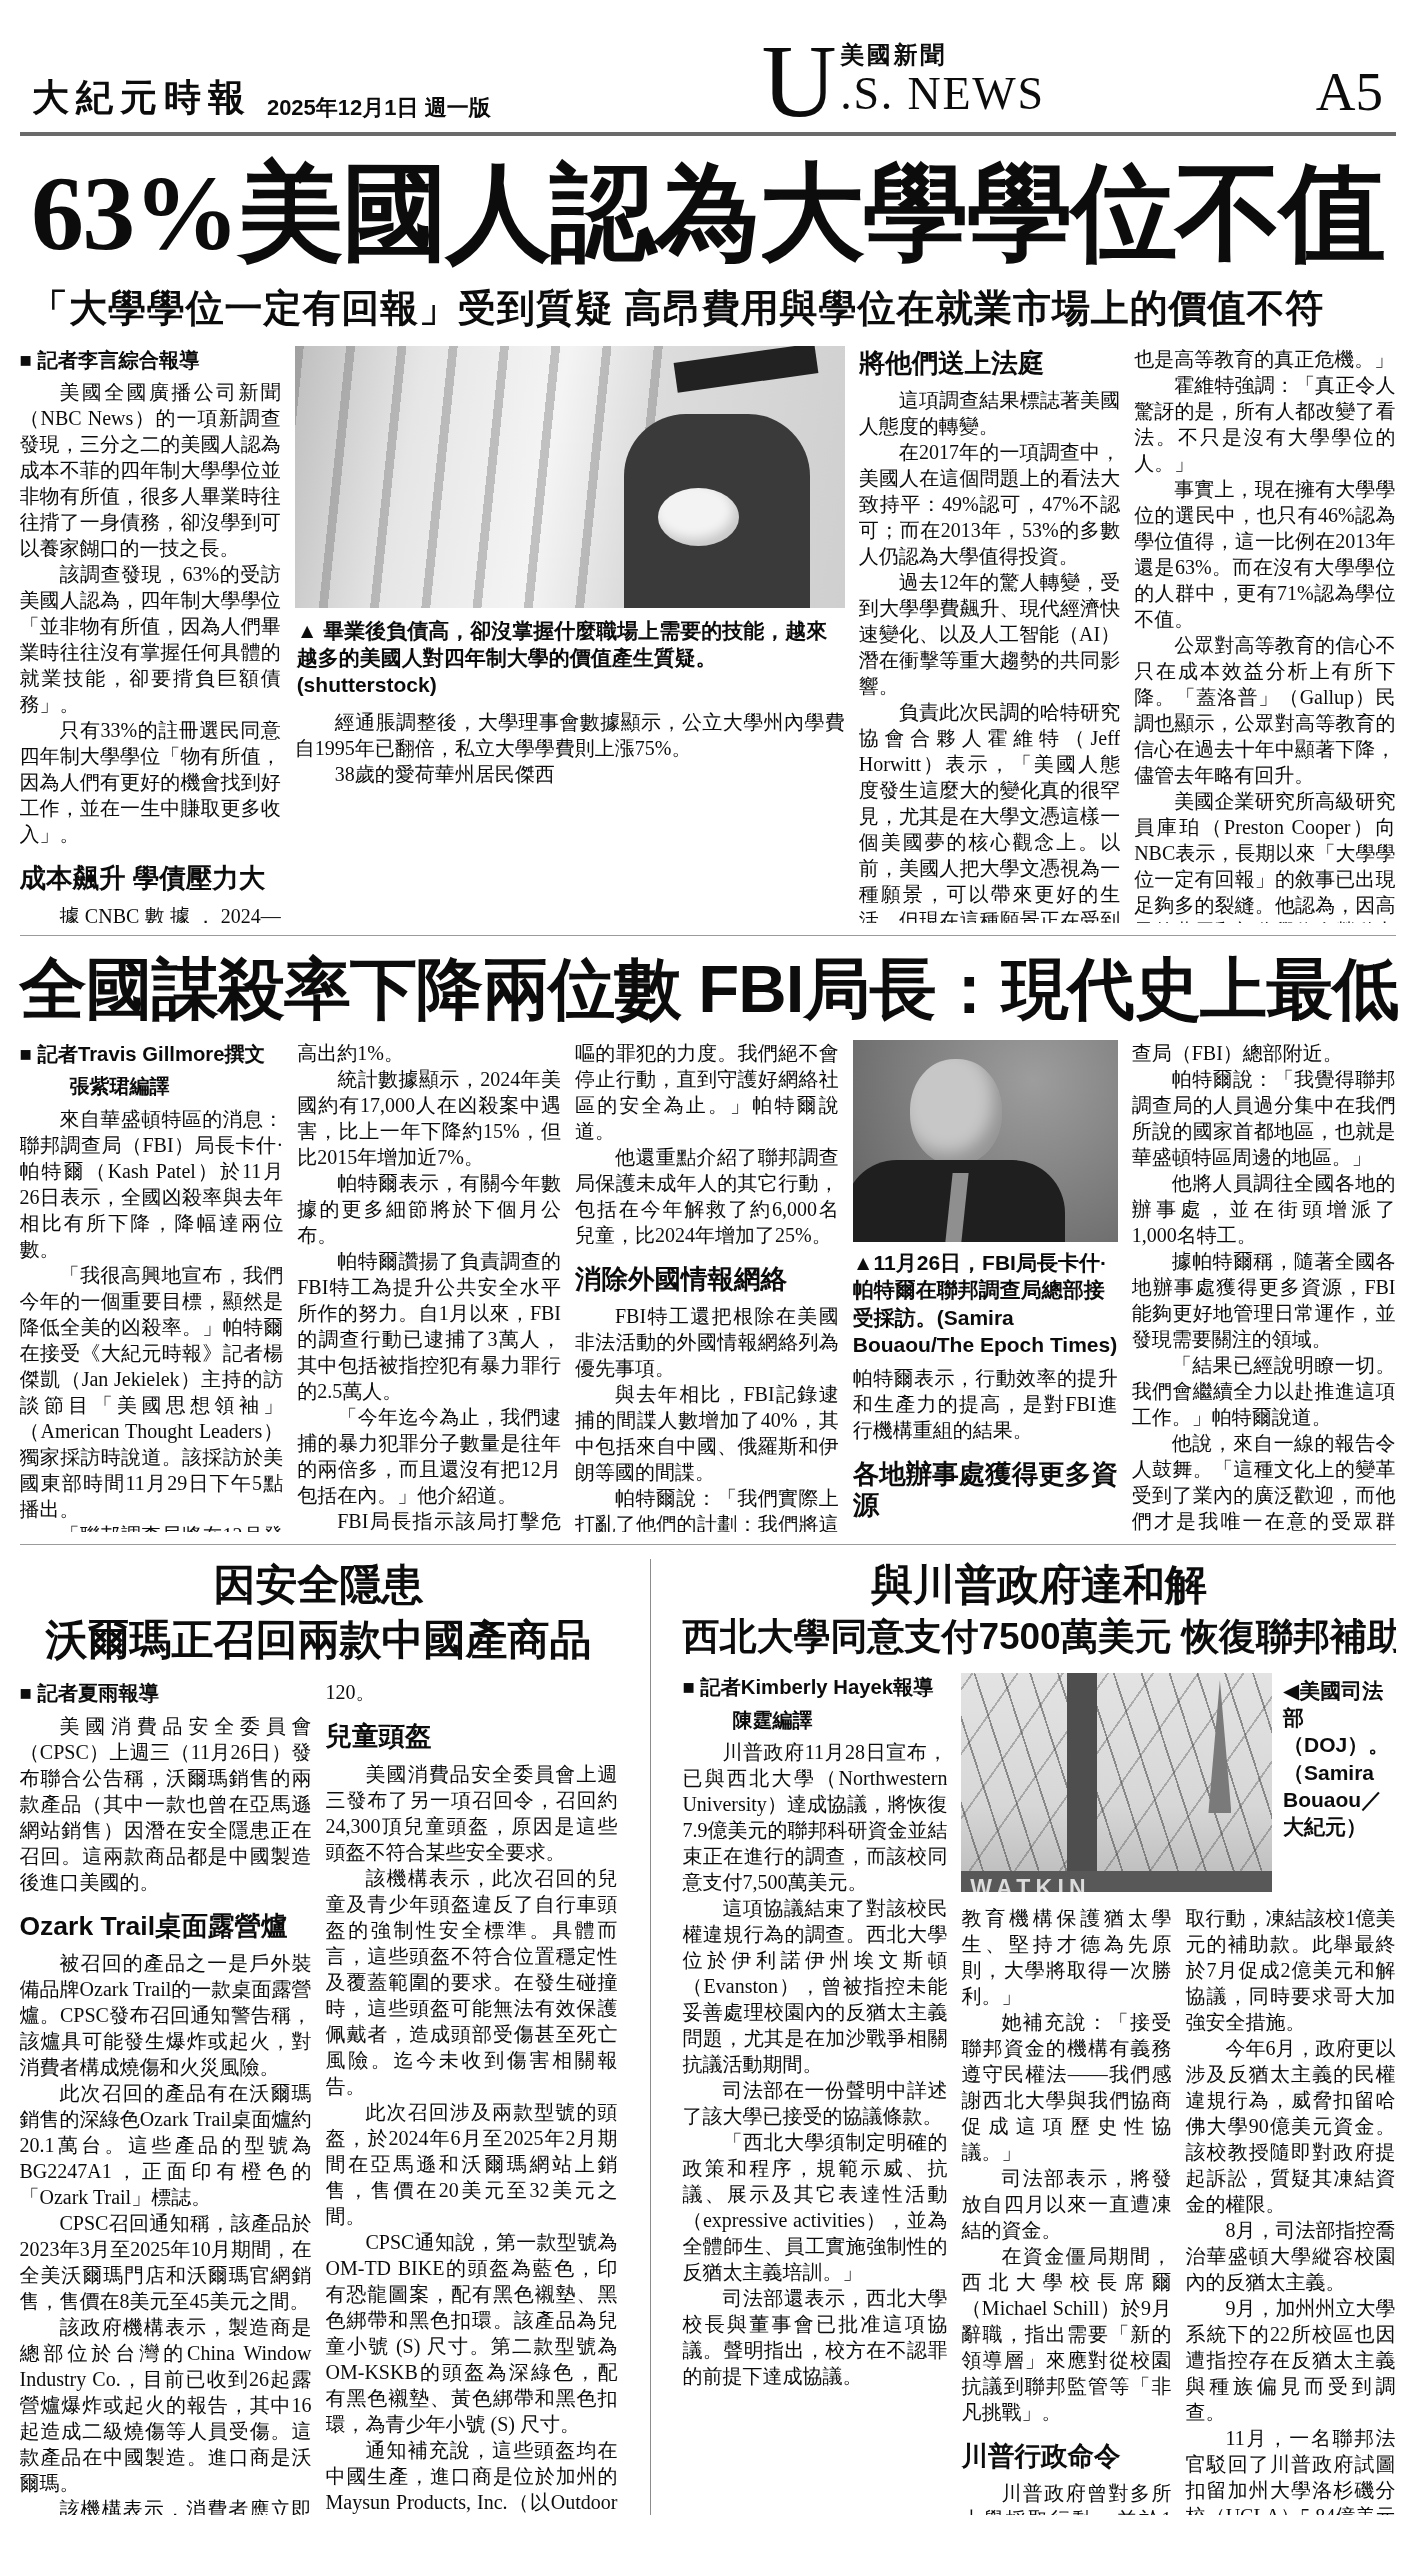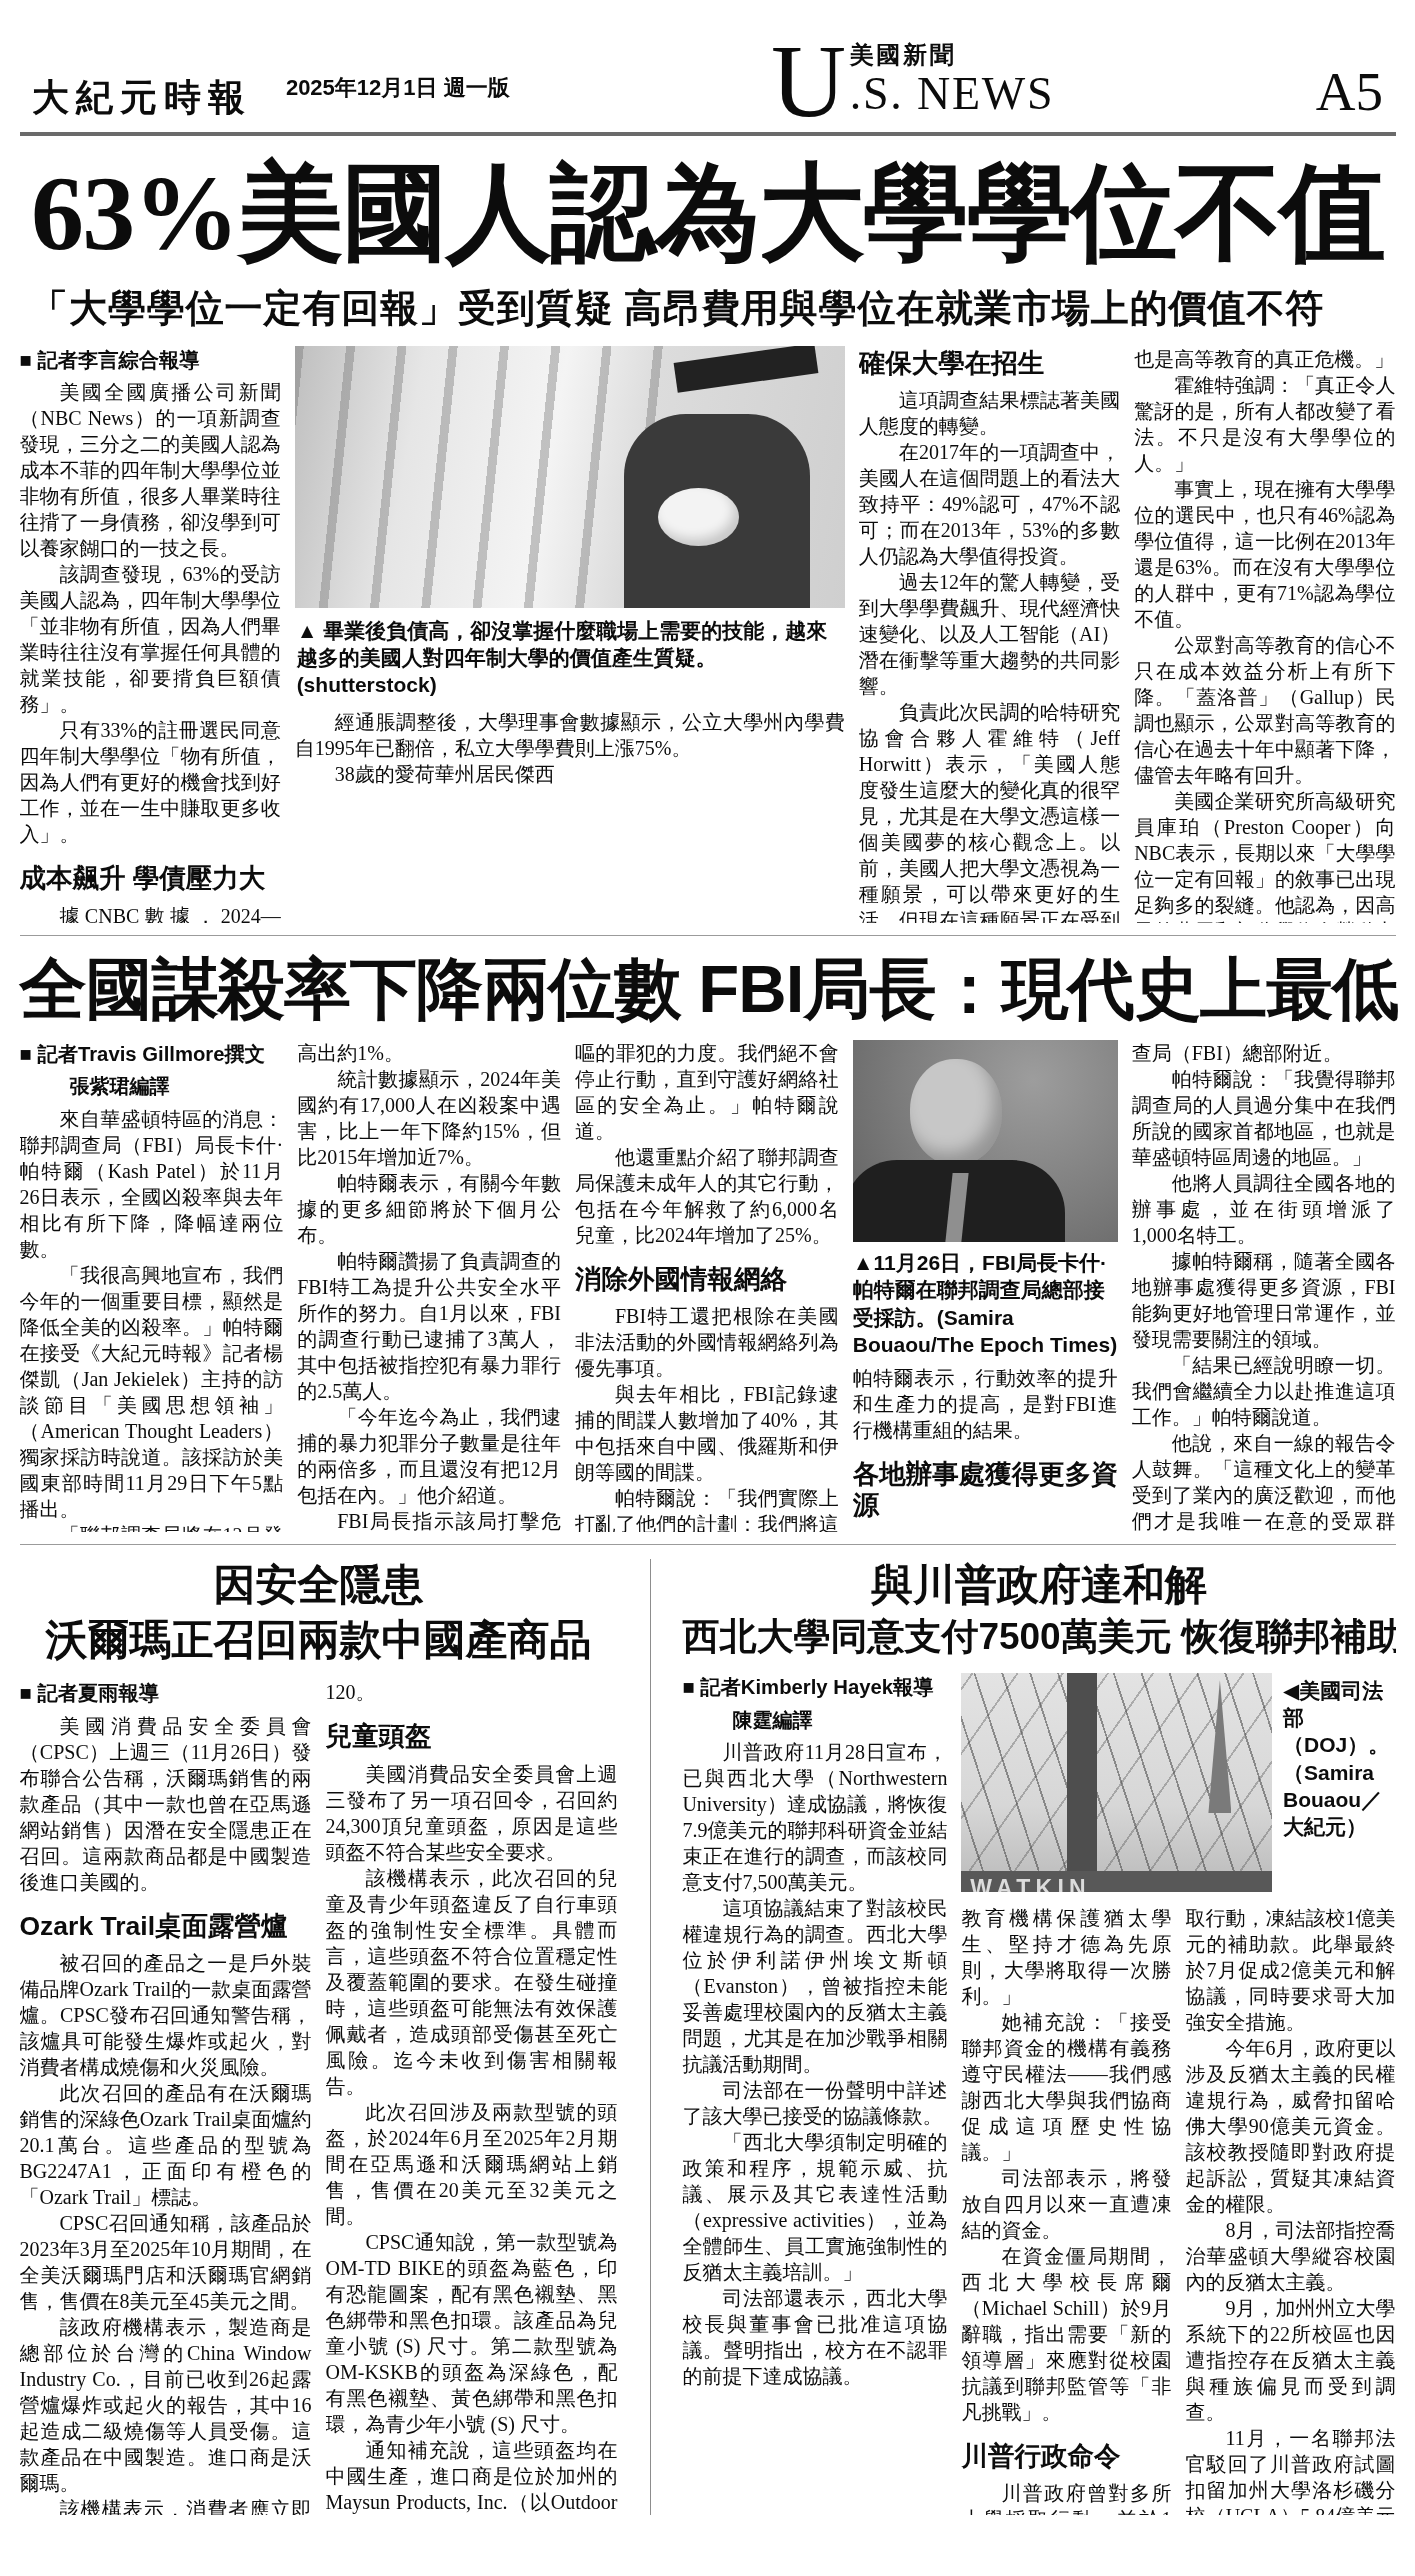--- a/index.html
+++ b/index.html
@@ -6,21 +6,21 @@
   .page{
     width:1415px;height:2576px;margin:0 auto;background:#ffffff;color:#0c0c0c;
     box-sizing:border-box;padding:23px 19.5px 21px;position:relative;overflow:hidden;
     font-family:"Liberation Serif","DejaVu Serif",serif;
   }
   .sans{font-family:"Liberation Sans","DejaVu Sans",sans-serif;}
 
   
   .masthead{display:flex;align-items:flex-end;justify-content:space-between;
     border-bottom:4.4px solid #6a6a6a;padding:5.3px 12.4px 8.8px;height:113px;box-sizing:border-box;}
-  .mh-left{display:flex;align-items:flex-start;gap:34px;}
+  .mh-left{display:flex;align-items:flex-end;gap:15px;}
   .paper-name{font-size:37px;font-weight:700;letter-spacing:7px;font-family:"Liberation Serif","DejaVu Serif",serif;}
   .issue-date{font-size:22px;font-weight:700;font-family:"Liberation Sans","DejaVu Sans",sans-serif;}
   .section-logo{display:flex;align-items:flex-start;line-height:1;}
   .logo-u{font-size:104px;font-weight:400;line-height:.82;font-family:"Liberation Serif","DejaVu Serif",serif;}
   .logo-stack{display:flex;flex-direction:column;margin-left:3.5px;padding-top:5.3px;}
   .logo-cn{font-size:24px;font-weight:700;letter-spacing:2.7px;font-family:"Liberation Sans","DejaVu Sans",sans-serif;}
   .logo-en{font-size:46px;letter-spacing:1.8px;margin-top:3.5px;font-family:"Liberation Serif","DejaVu Serif",serif;}
   .page-num{font-size:55px;font-family:"Liberation Serif","DejaVu Serif",serif;}
 
   
@@ -150,21 +150,21 @@
           <figcaption class="a1-figcap">▲ 畢業後負債高，卻沒掌握什麼職場上需要的技能，越來越多的美國人對四年制大學的價值產生質疑。(shutterstock)</figcaption>
         </figure>
         <div class="a1-subcols">
           <div class="col">
               <p class="para">經通脹調整後，大學理事會數據顯示，公立大學州內學費自1995年已翻倍，私立大學學費則上漲75%。</p>
               <p class="para">38歲的愛荷華州居民傑西</p>
             </div>
         </div>
       </div>
       <div class="col">
-          <h3 class="subhead">確保大學在招生</h3>
+          <h3 class="subhead">將他們送上法庭</h3>
           <p class="para">這項調查結果標誌著美國人態度的轉變。</p>
           <p class="para">在2017年的一項調查中，美國人在這個問題上的看法大致持平：49%認可，47%不認可；而在2013年，53%的多數人仍認為大學值得投資。</p>
           <p class="para">過去12年的驚人轉變，受到大學學費飆升、現代經濟快速變化、以及人工智能（AI）潛在衝擊等重大趨勢的共同影響。</p>
           <p class="para">負責此次民調的哈特研究協會合夥人霍維特（Jeff Horwitt）表示，「美國人態度發生這麼大的變化真的很罕見，尤其是在大學文憑這樣一個美國夢的核心觀念上。以前，美國人把大學文憑視為一種願景，可以帶來更好的生活，但現在這種願景正在受到嚴重質疑。公眾對高等教育的信心還在下降，這不僅是政治問題，</p>
         </div>
       <div class="col">
           <p class="para cont">也是高等教育的真正危機。」</p>
           <p class="para">霍維特強調：「真正令人驚訝的是，所有人都改變了看法。不只是沒有大學學位的人。」</p>
           <p class="para">事實上，現在擁有大學學位的選民中，也只有46%認為學位值得，這一比例在2013年還是63%。而在沒有大學學位的人群中，更有71%認為學位不值。</p>
           <p class="para">公眾對高等教育的信心不只在成本效益分析上有所下降。「蓋洛普」（Gallup）民調也顯示，公眾對高等教育的信心在過去十年中顯著下降，儘管去年略有回升。</p>

